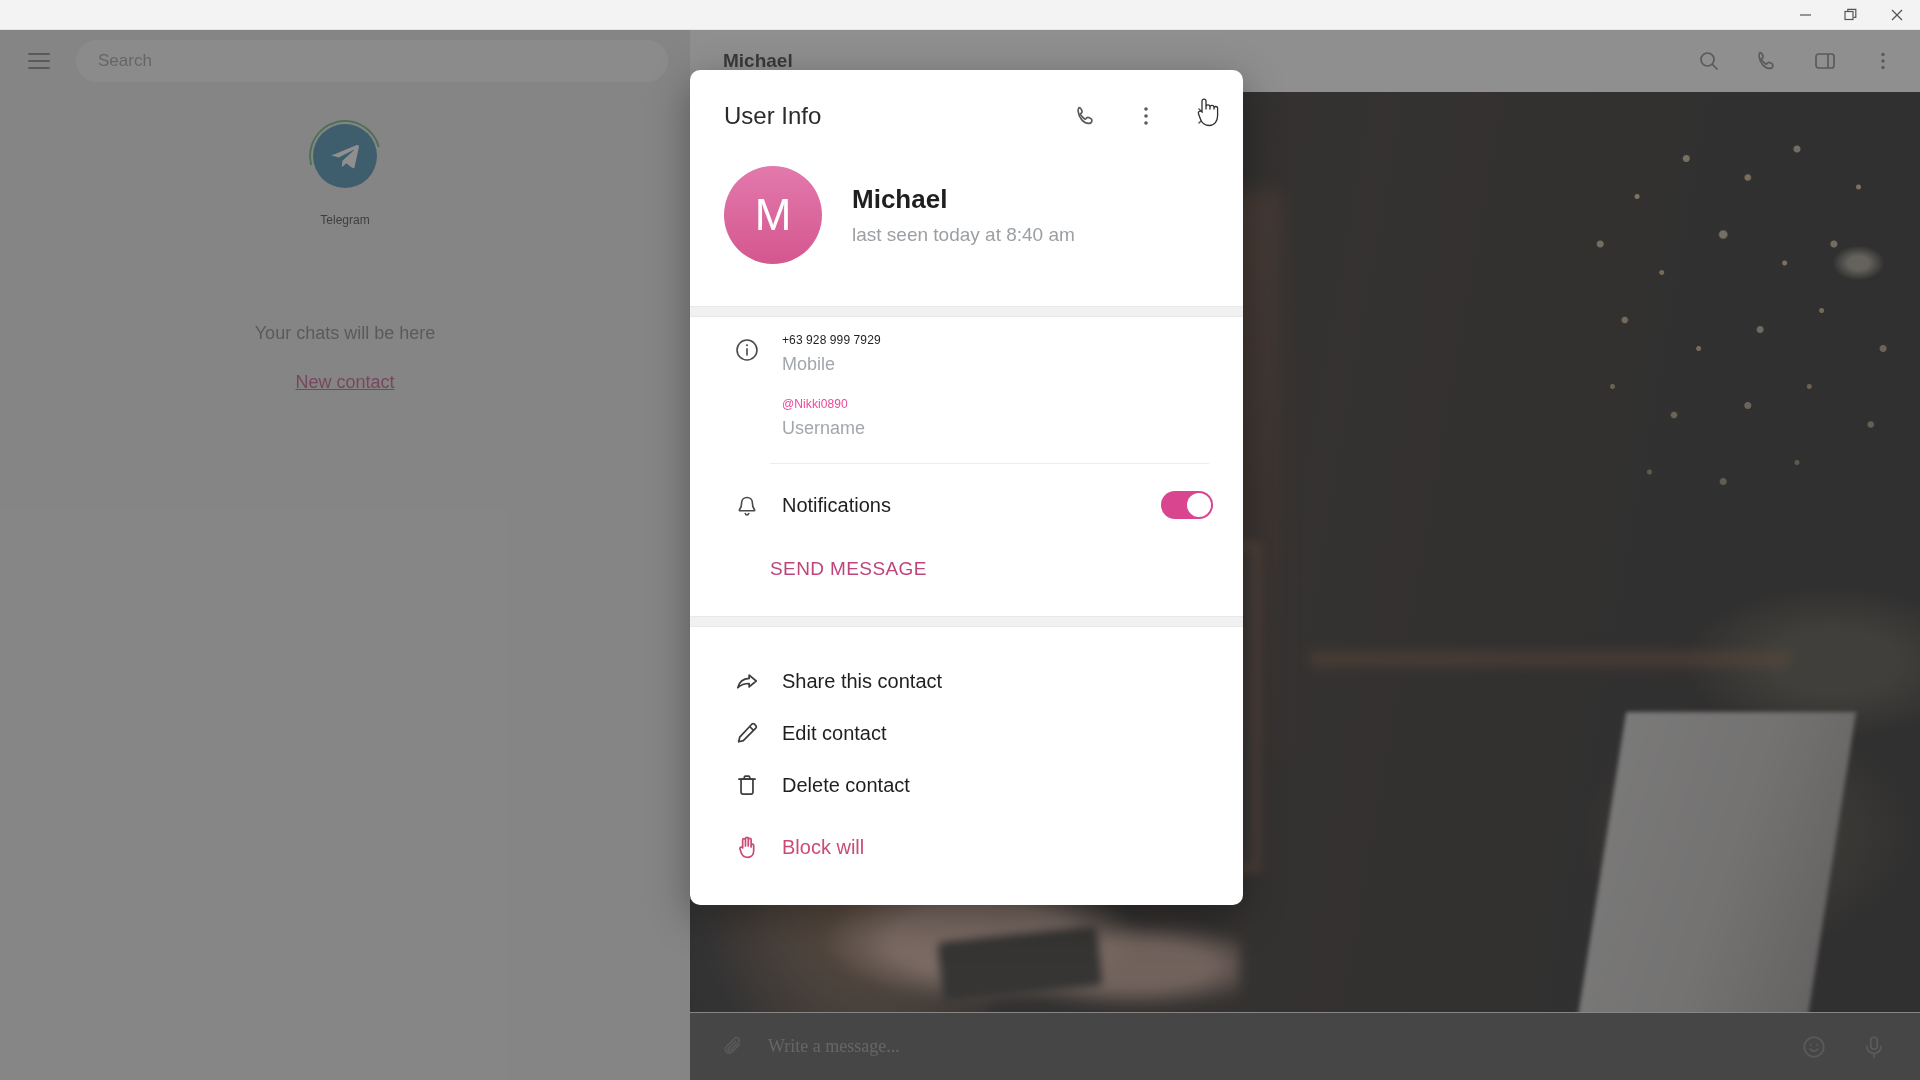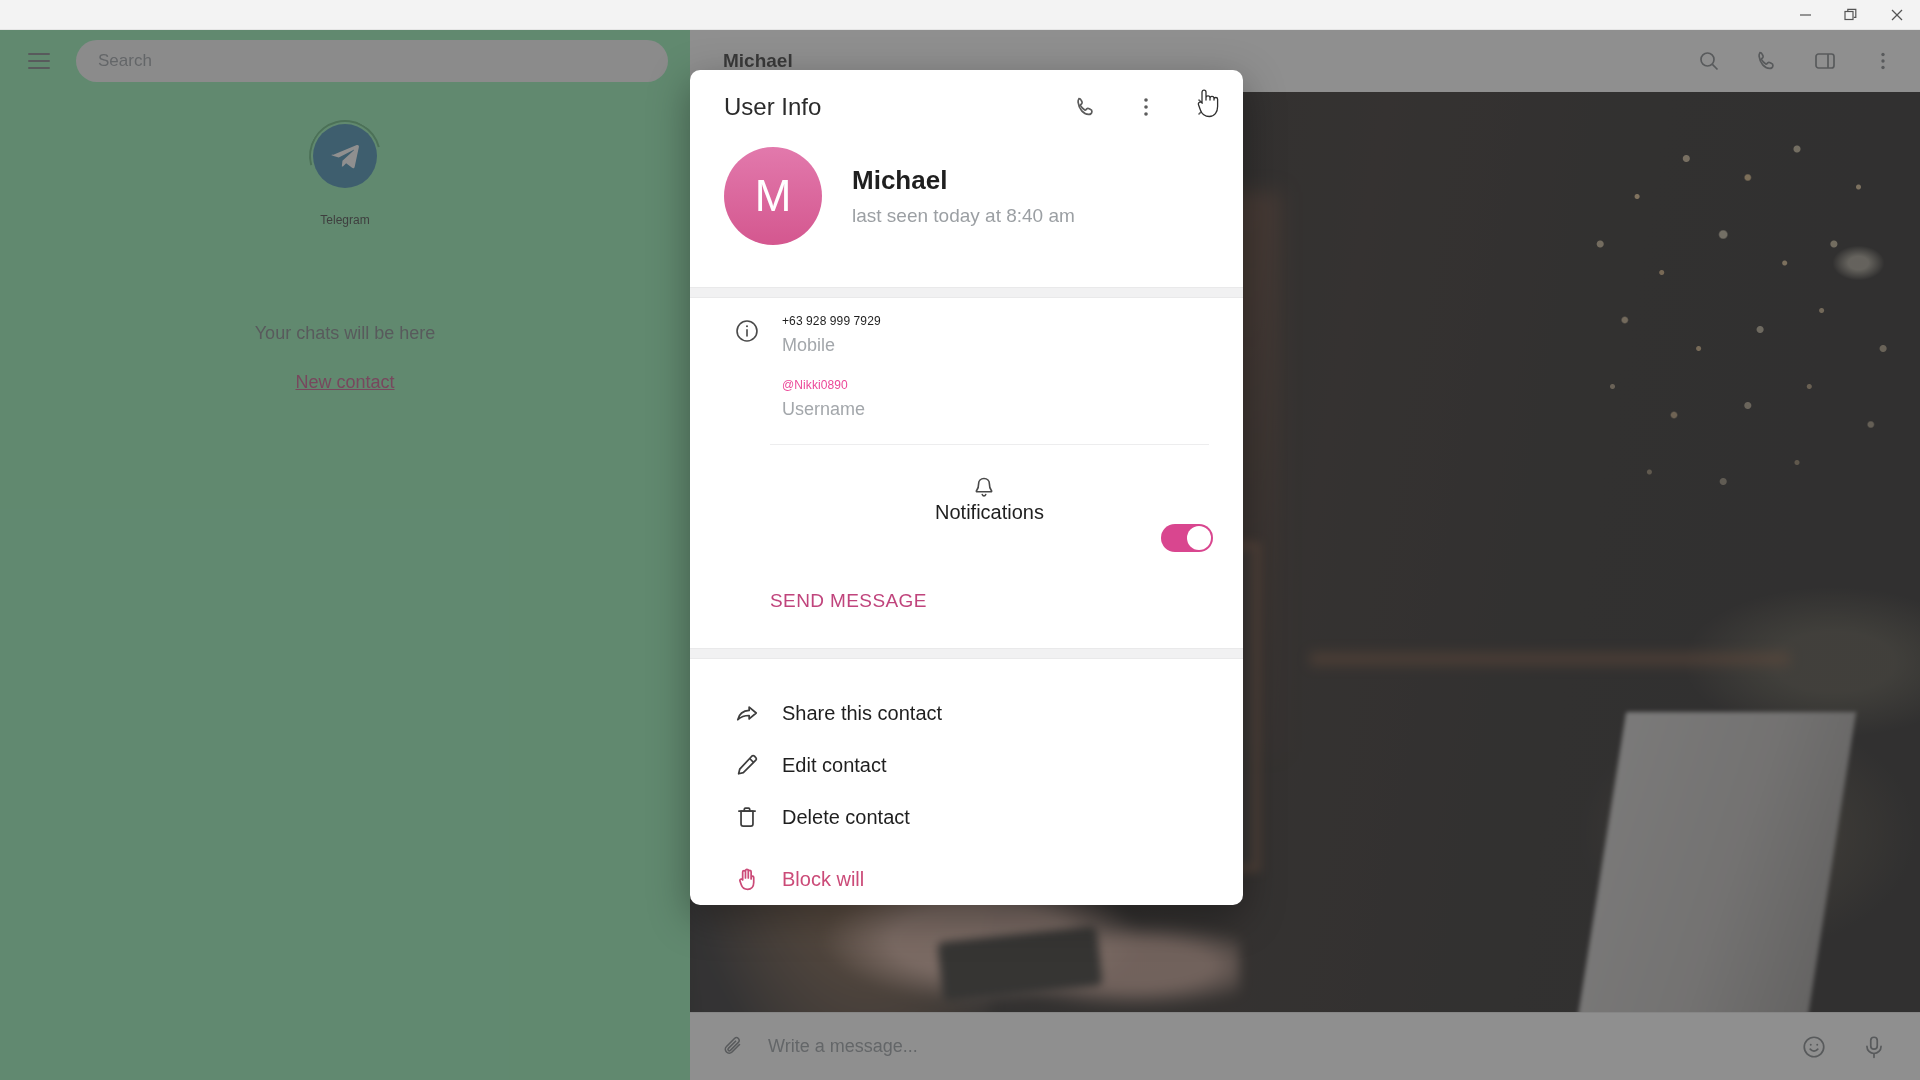--- a/index.html
+++ b/index.html
@@ -26,21 +26,21 @@
 
   
   #app {
     position: absolute; top: 30px; left: 0; width: 1920px; height: 1050px;
     background: #ffffff;
   }
 
   
   #sidebar {
     position: absolute; top: 0; left: 0; width: 690px; height: 1050px;
-    background: #86efac;
+    background: #e5e5e5;
   }
   #sidebar-top {
     position: absolute; top: 0; left: 0; width: 690px; height: 62px;
     display: flex; align-items: center;
   }
   #hamburger {
     width: 46px; height: 46px; margin-left: 16px;
     display: flex; flex-direction: column; justify-content: center;
     align-items: center; gap: 5px;
   }
@@ -152,22 +152,22 @@
     filter: blur(6px);
   }
   #bg-phone {
     position: absolute; bottom: 48px; left: 250px; width: 160px; height: 60px;
     background: #15130f; transform: rotate(-6deg); filter: blur(4px); border-radius: 6px;
   }
 
   
   #composer {
     position: absolute; bottom: 0; left: 0; width: 1230px; height: 68px;
-    background: #ffffff; border-top: 1px solid #e8e8e8;
-    display: flex; align-items: center;
+    background: #404040; border-top: 1px solid #e8e8e8;
+    display: flex; align-items: center; font-family: Liberation Serif, serif;
   }
   #attach-ico { width: 40px; height: 40px; margin-left: 24px; display: flex; align-items: center; justify-content: center; color: #707579; }
   #composer-input { margin-left: 14px; flex: 1; font-size: 18px; color: #8d9399; }
   #composer-right { display: flex; align-items: center; gap: 24px; padding-right: 28px; }
   .comp-ico { width: 36px; height: 36px; display: flex; align-items: center; justify-content: center; color: #707579; }
 
   
   #overlay {
     position: absolute; top: 30px; left: 0; width: 1920px; height: 1050px;
     background: rgba(75,75,75,.62);
@@ -203,21 +203,21 @@
 
   #dlg-details { padding: 16px 0 0 0; }
   .detail-row { display: flex; padding: 0 0 0 34px; }
   .detail-ico { width: 46px; min-width: 46px; display: flex; justify-content: center; padding-top: 4px; color: #4a4a4a; }
   .detail-body { margin-left: 12px; padding-bottom: 22px; }
   .detail-value { font-size: 12px; color: #1f1f1f; font-weight: 500; letter-spacing: .1px; }
   .detail-value.link { color: #ec4899; font-weight: 400; }
   .detail-label { margin-top: 7px; font-size: 18px; color: #a3a7ab; }
 
   #notif-sep { height: 1px; background: #ededee; margin: 2px 34px 0 80px; }
-  #notif-row { display: flex; align-items: center; padding: 26px 0 0 34px; flex-direction: column; }
+  #notif-row { display: flex; align-items: center; padding: 26px 0 0 34px; }
   #notif-label { margin-left: 12px; font-size: 20px; color: #1f1f1f; }
   #notif-toggle {
     margin-left: auto; margin-right: 30px;
     width: 52px; height: 28px; border-radius: 16px; background: #d9468f;
     position: relative;
   }
   #notif-knob { position: absolute; top: 2px; right: 2px; width: 24px; height: 24px; border-radius: 50%; background: #fff; }
 
   #send-message { padding: 38px 0 36px 80px; font-size: 19px; font-weight: 400; color: #c0447c; letter-spacing: .4px; }
 

